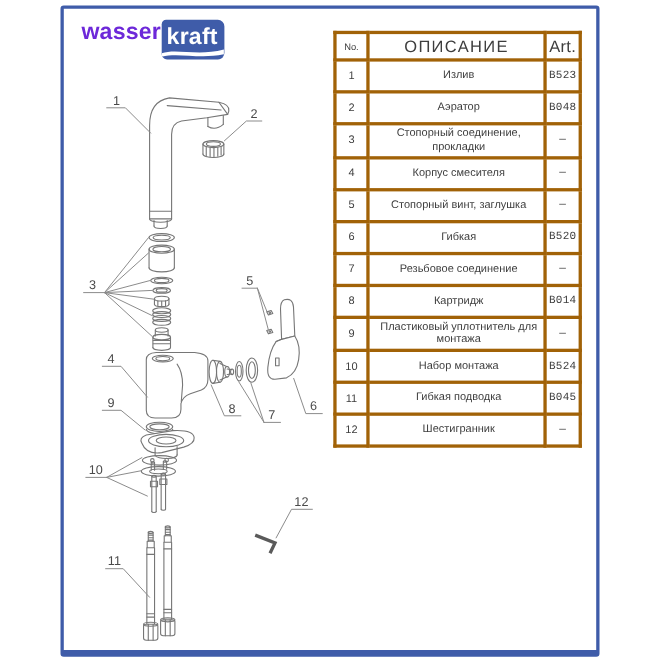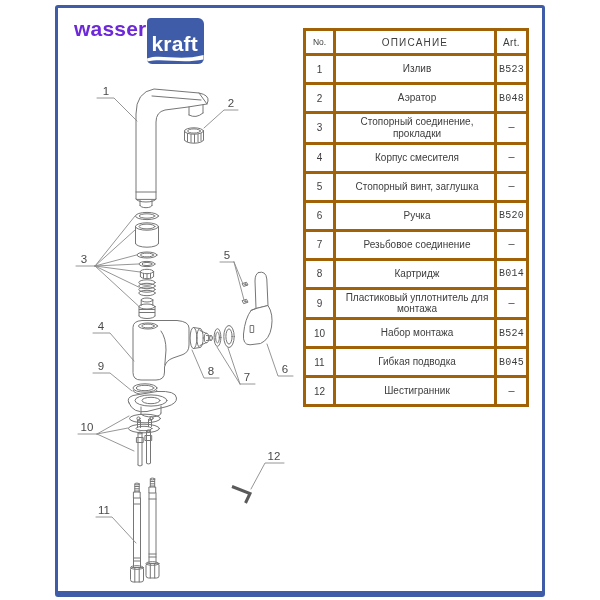--- a/index.html
+++ b/index.html
@@ -14,38 +14,38 @@
   }
   
   .logo {
     position:absolute; left:74px; top:18px; white-space:nowrap;
     font-weight:bold; font-size:21px; letter-spacing:0.2px; line-height:22px;
   }
   .logo-wasser { color:#6d28d9; }
   .logo-kraft {
     display:inline-block; position:relative; margin-left:1px;
     background:#3f5ca9; color:#fff; border-radius:4px 6px 6px 5px;
-    padding:15px 6px 9px 4px; overflow:hidden; vertical-align:top;
+    padding:5px 6px 9px 4px; overflow:hidden; vertical-align:top;
   }
   .logo-kraft .kraft-text { position:relative; z-index:3; }
   .logo-wave { position:absolute; left:0; bottom:0; width:100%; height:12px; z-index:2; }
   
   .diagram { position:absolute; left:0; top:0; width:600px; height:600px; }
   .diagram .ln   { stroke:#767676; stroke-width:1; fill:none; stroke-linecap:round; stroke-linejoin:round; }
   .diagram .solid{ stroke:#767676; stroke-width:1; fill:#fff;  stroke-linecap:round; stroke-linejoin:round; }
   .diagram .lead { stroke:#8a8a8a; stroke-width:0.9; fill:none; stroke-linecap:round; stroke-linejoin:round; }
   .diagram text  { font-family:"Liberation Sans", sans-serif; font-size:11.5px; fill:#4a4a4a; }
   .diagram .thick{ stroke:#5a5a5a; stroke-width:3; fill:none; stroke-linejoin:miter; stroke-linecap:butt; }
   
   .parts-table {
     position:absolute; left:303px; top:28px; width:223px; background:#fff;
     border-collapse:collapse; table-layout:fixed; color:#3d3d3d;
   }
   .parts-table th, .parts-table td { border:3px solid #a16207; }
-  .parts-table th { font-weight:normal; height:20px; font-size:10px; letter-spacing:1.2px; }
+  .parts-table th { font-weight:normal; height:20px; font-size:15px; letter-spacing:1.2px; }
   .parts-table th.h-no { font-size:8.5px; letter-spacing:0; }
   .parts-table th.h-art { letter-spacing:0.3px;text-align:center; }
   .parts-table td { height:22px; font-size:10px; }
   .c-no  { text-align:center; font-size:10px; }
   .c-desc{ text-align:center; padding:2px 4px 2px 8px; line-height:1.18; }
   .c-art { text-align:center; font-size:9px; letter-spacing:0.2px;font-family:Liberation Mono, monospace; }
 </style>
 </head>
 <body>
 
@@ -286,21 +286,21 @@
     </tr>
 
     <tr>
       <td class="c-no">5</td>
       <td class="c-desc">Стопорный винт, заглушка</td>
       <td class="c-art">—</td>
     </tr>
 
     <tr>
       <td class="c-no">6</td>
-      <td class="c-desc">Ручка</td>
+      <td class="c-desc">Гибкая</td>
       <td class="c-art">B520</td>
     </tr>
 
     <tr>
       <td class="c-no">7</td>
       <td class="c-desc">Резьбовое соединение</td>
       <td class="c-art">—</td>
     </tr>
 
     <tr>

